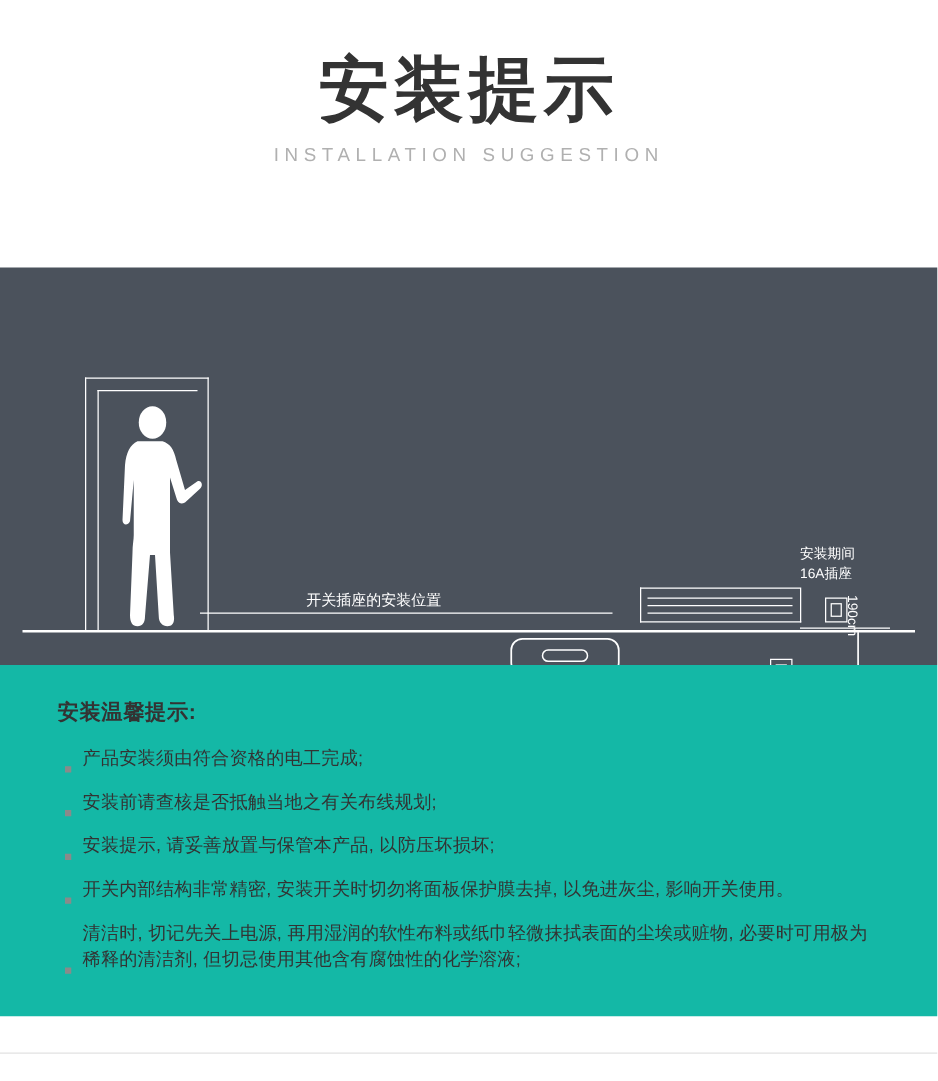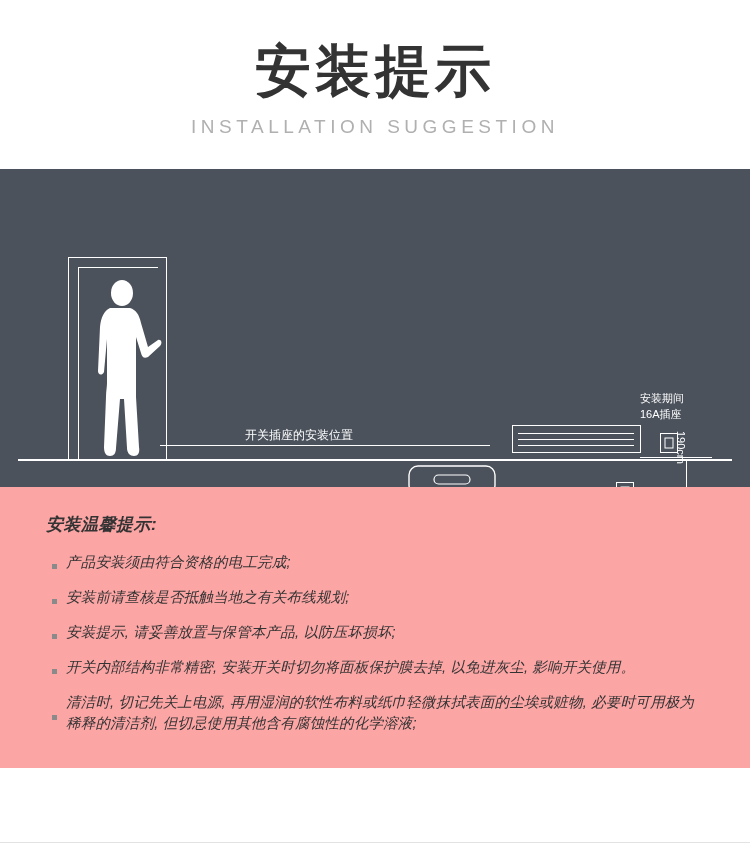--- a/index.html
+++ b/index.html
@@ -12,36 +12,36 @@
     height: 865px;
     font-family: "Liberation Sans", sans-serif;
     color: #333;
     position: relative;
     overflow: hidden;
   }
 
   
   .header {
     width: 750px;
-    height: 169px;
+    height: 214px;
     background: #ffffff;
     text-align: center;
     box-sizing: border-box;
     padding-top: 38px;
   }
   .header-title {
     font-size: 56px;
     font-weight: bold;
     color: #333333;
     letter-spacing: 4px;
     line-height: 66px;
   }
   .header-sub {
     margin-top: 12px;
-    font-size: 19px;
+    font-size: 15px;
     color: #b0b0b0;
     letter-spacing: 4.5px;
     font-weight: normal;
   }
 
   
   .diagram {
     position: relative;
     width: 750px;
     height: 318px;
@@ -89,33 +89,32 @@
     border: 1px solid #ffffff;
     box-sizing: border-box;
   }
 
   
   .notes {
     position: relative;
     width: 750px;
     padding: 26px 46px 20px 46px;
     box-sizing: border-box;
-    background: #fca5a5;
-    font-style: italic;
+    background: #14b8a6;
   }
   .notes-title {
     font-size: 17px;
     font-weight: bold;
     color: #333333;
     margin-bottom: 16px;
     letter-spacing: .5px;
   }
   .note-item {
     display: flex;
-    align-items: center;
+    align-items: flex-end;
     margin-bottom: 14px;
   }
   .note-bullet {
     width: 5px;
     height: 5px;
     background: #8a8a8a;
     margin: 8px 9px 0 6px;
     flex: 0 0 auto;
   }
   .note-text {

